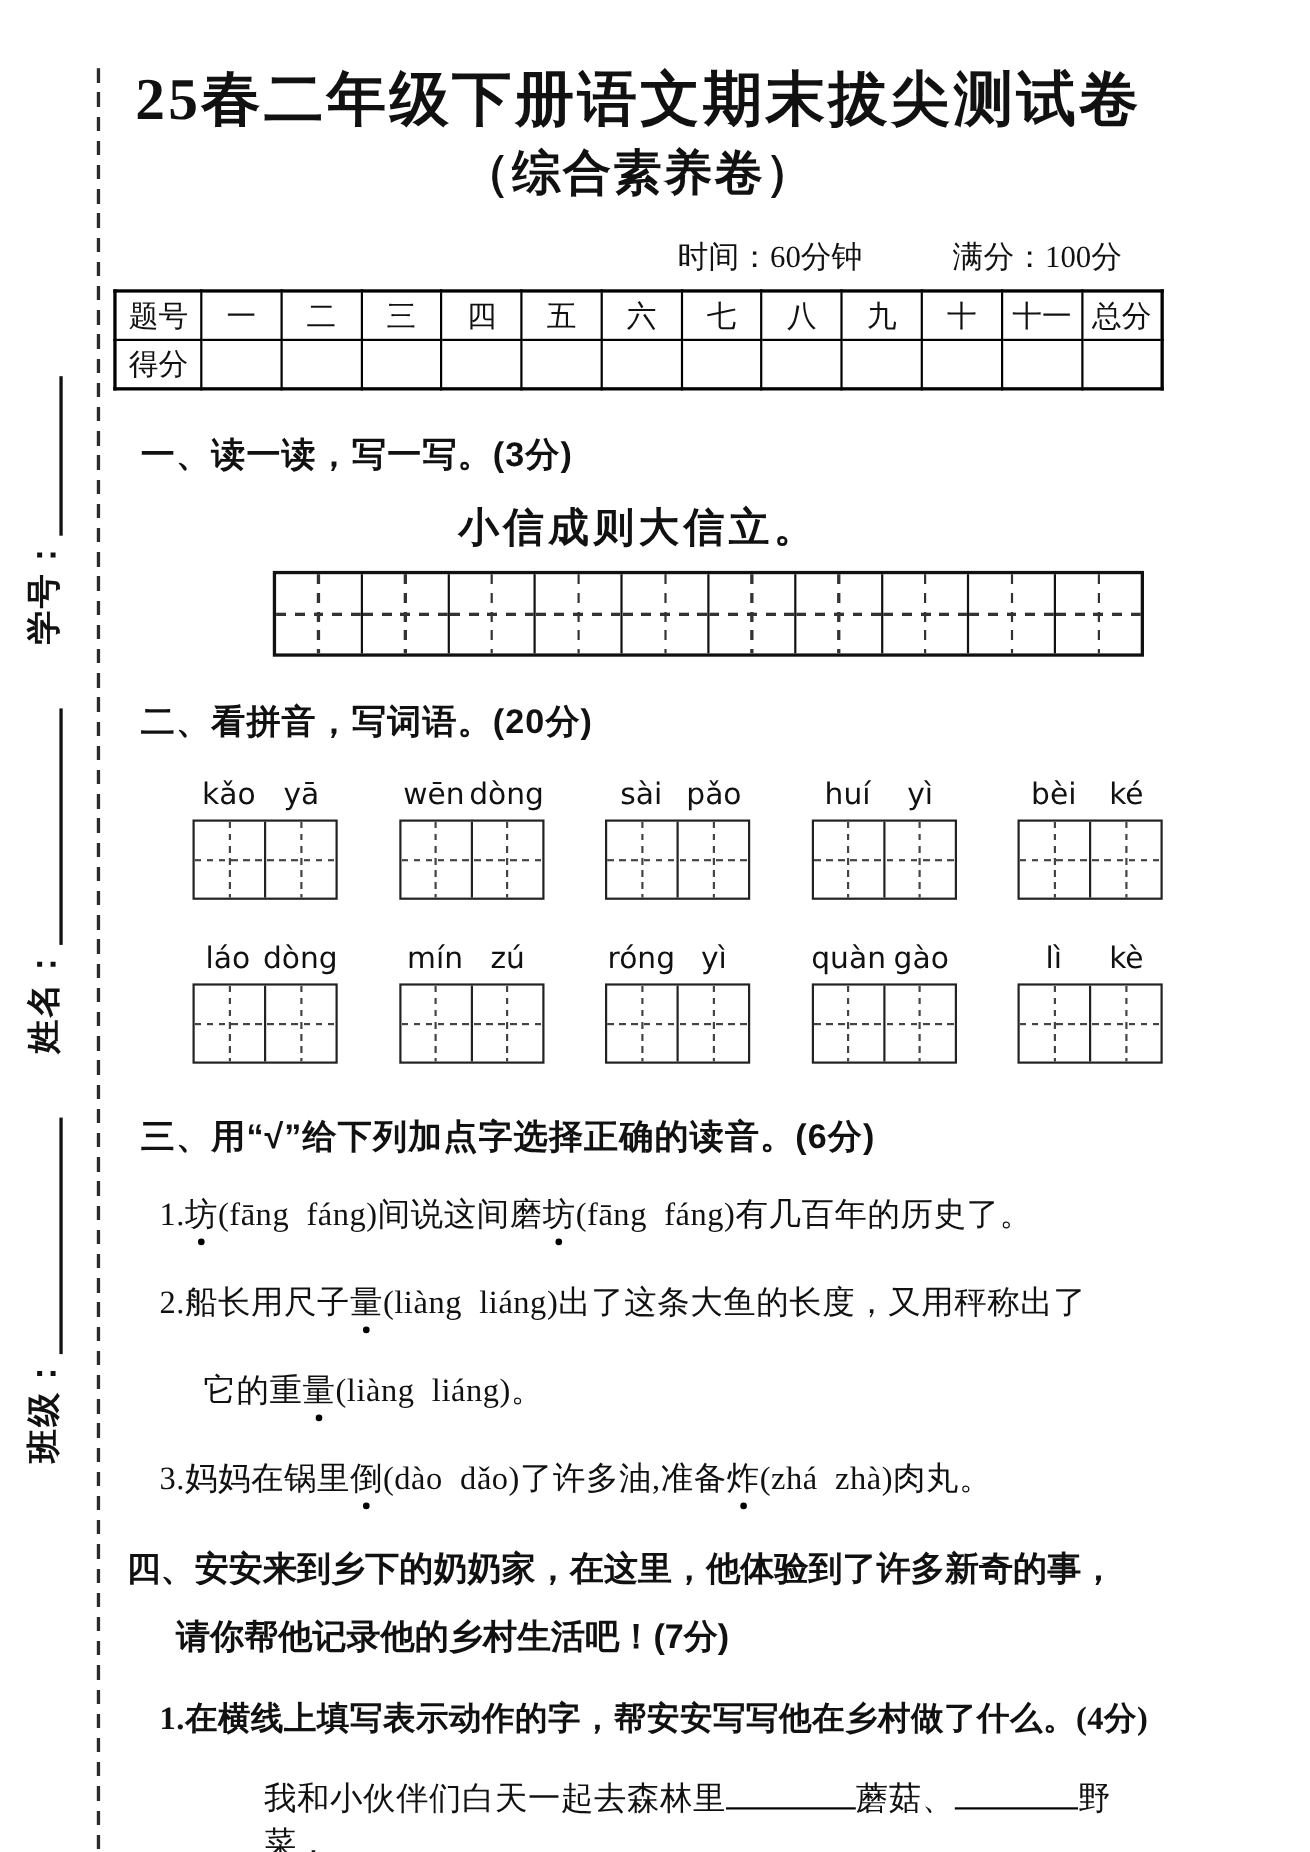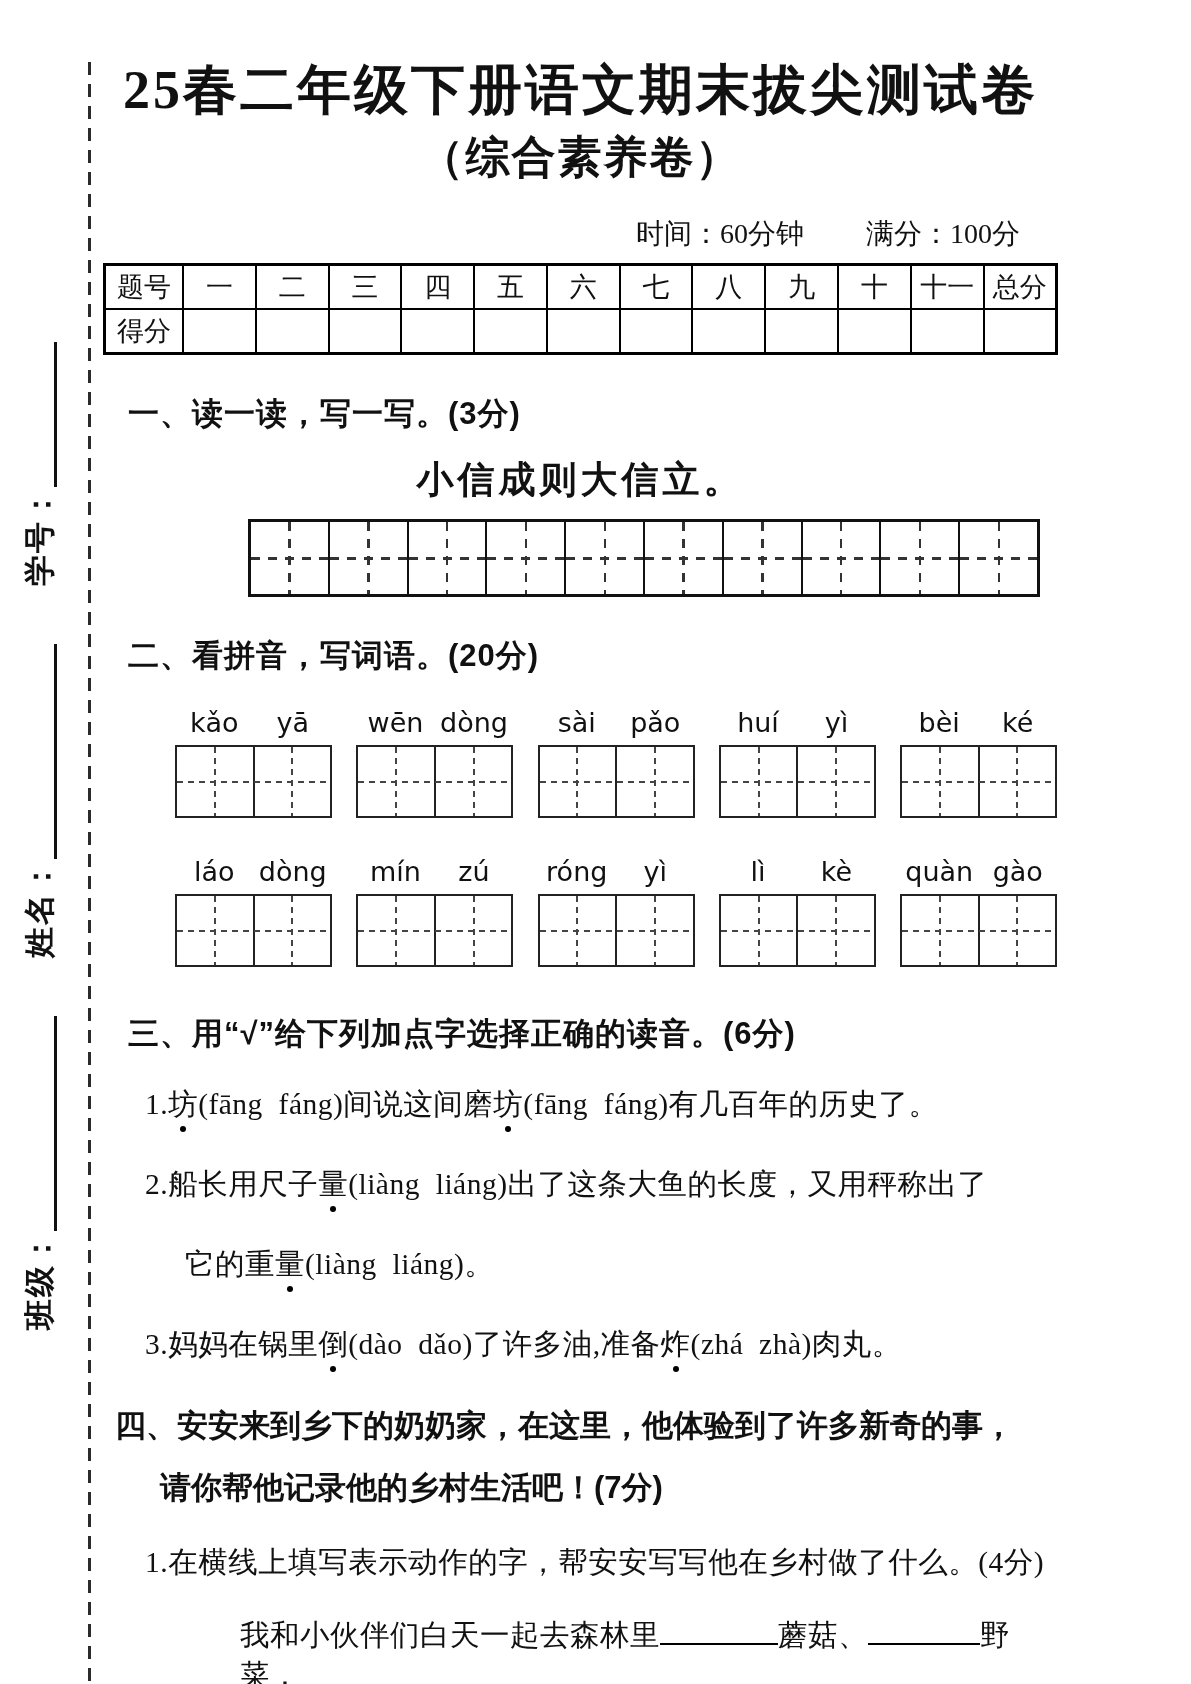--- a/index.html
+++ b/index.html
@@ -16,21 +16,21 @@
   .uline{display:inline-block;border-bottom:3px solid #111;height:1em;}
   .u-long{width:215px;margin-right:58px;}
   .u-short{width:145px;}
 
   
   .content{position:absolute;left:103px;top:60px;width:955px;}
 
   .title{font-size:54px;font-weight:bold;text-align:center;letter-spacing:3px;line-height:1.12;margin:0;}
   .subtitle{font-size:44px;font-weight:bold;text-align:center;letter-spacing:2px;margin:8px 0 0 0;}
 
-  .exam-info{display:flex;justify-content:flex-end;gap:62px;padding-right:38px;
+  .exam-info{display:flex;justify-content:flex-end;gap:82px;padding-right:38px;
     font-size:28px;margin-top:28px;}
 
   table.score{width:100%;border-collapse:collapse;table-layout:fixed;margin-top:10px;
     border:3px solid #000;font-size:27px;}
   table.score td{border:2px solid #000;height:42px;text-align:center;vertical-align:middle;padding:0;}
   table.score td.qcol{width:76px;margin-left:20px;}
 
   .sec-head{font-family:"Liberation Sans", sans-serif;font-weight:700;font-size:31px;
     margin:38px 0 0 25px;letter-spacing:1px;}
   .copy-text{font-size:37px;font-weight:bold;text-align:center;letter-spacing:4px;margin-top:20px;}
@@ -41,21 +41,21 @@
   .wcell{flex:1;position:relative;border-right:2.5px solid #111;}
   .wcell:last-child{border-right:none;}
   .wcell::before{content:"";position:absolute;left:50%;top:0;bottom:0;width:2.5px;margin-left:-1px;
     background:repeating-linear-gradient(to bottom,#333 0 9px,transparent 9px 17px);}
   .wcell::after{content:"";position:absolute;top:50%;left:0;right:0;height:2.5px;margin-top:-1px;
     background:repeating-linear-gradient(to right,#333 0 9px,transparent 9px 17px);}
 
   
   .prow{display:flex;justify-content:space-between;width:882px;margin:30px 0 0 72px;}
   .prow.second{margin-top:38px;}
-  .pgroup{width:157px;}
+  .pgroup{width:132px;}
   .plabel{display:flex;margin-bottom:7px;font-family:"DejaVu Sans", sans-serif;font-size:27px;color:#111;}
   .plabel span{flex:1;text-align:center;}
   .pbox{display:flex;height:73px;border:2.5px solid #222;box-sizing:border-box;position:relative;}
   .pcell{flex:1;position:relative;border-right:2.5px solid #222;}
   .pcell:last-child{border-right:none;}
   .pcell::before{content:"";position:absolute;left:50%;top:0;bottom:0;width:2px;margin-left:-1px;
     background:repeating-linear-gradient(to bottom,#444 0 6px,transparent 6px 11px);}
   .pbox::after{content:"";position:absolute;top:50%;left:0;right:0;height:2px;margin-top:-1px;
     background:repeating-linear-gradient(to right,#444 0 6px,transparent 6px 11px);}
 
@@ -226,44 +226,44 @@
           <span>róng</span>
           <span>yì</span>
         </div>
       <div class="pbox">
           <div class="pcell"></div>
           <div class="pcell"></div>
         </div>
     </div>
     <div class="pgroup">
       <div class="plabel">
+          <span>quàn</span>
+          <span>gào</span>
+        </div>
+      <div class="pbox">
+          <div class="pcell"></div>
+          <div class="pcell"></div>
+        </div>
+    </div>
+    <div class="pgroup">
+      <div class="plabel">
           <span>lì</span>
           <span>kè</span>
-        </div>
-      <div class="pbox">
-          <div class="pcell"></div>
-          <div class="pcell"></div>
-        </div>
-    </div>
-    <div class="pgroup">
-      <div class="plabel">
-          <span>quàn</span>
-          <span>gào</span>
         </div>
       <div class="pbox">
           <div class="pcell"></div>
           <div class="pcell"></div>
         </div>
     </div>
   </div>
 
   <div class="sec-head" style="margin-top:46px;">三、用“√”给下列加点字选择正确的读音。(6分)</div>
   <div class="qline" style="margin-top:30px;"><span>1.</span><span class="dot-under">坊</span><span>(fāng&nbsp;&nbsp;fáng)间说这间磨</span><span class="dot-under">坊</span><span>(fāng&nbsp;&nbsp;fáng)有几百年的历史了。</span></div>
   <div class="qline"><span>2.船长用尺子</span><span class="dot-under">量</span><span>(liàng&nbsp;&nbsp;liáng)出了这条大鱼的长度，又用秤称出了</span></div>
   <div class="qline cont"><span>它的重</span><span class="dot-under">量</span><span>(liàng&nbsp;&nbsp;liáng)。</span></div>
   <div class="qline"><span>3.妈妈在锅里</span><span class="dot-under">倒</span><span>(dào&nbsp;&nbsp;dǎo)了许多油,准备</span><span class="dot-under">炸</span><span>(zhá&nbsp;&nbsp;zhà)肉丸。</span></div>
 
   <div class="sec4-h1">四、安安来到乡下的奶奶家，在这里，他体验到了许多新奇的事，</div>
   <div class="sec4-h2">请你帮他记录他的乡村生活吧！(7分)</div>
-  <div class="qline" style="margin-top:34px;">1.在横线上填写表示动作的字，帮安安写写他在乡村做了什么。(4分)</div>
+  <div class="qline" style="margin-top:34px;font-weight:bold;">1.在横线上填写表示动作的字，帮安安写写他在乡村做了什么。(4分)</div>
   <div class="qline fill1"><span>我和小伙伴们白天一起去森林里</span><span class="blank" style="width: 118px;"></span><span>蘑菇、</span><span class="blank" style="width: 112px;"></span><span>野菜，</span></div>
 
 </div>
 
 </body></html>

